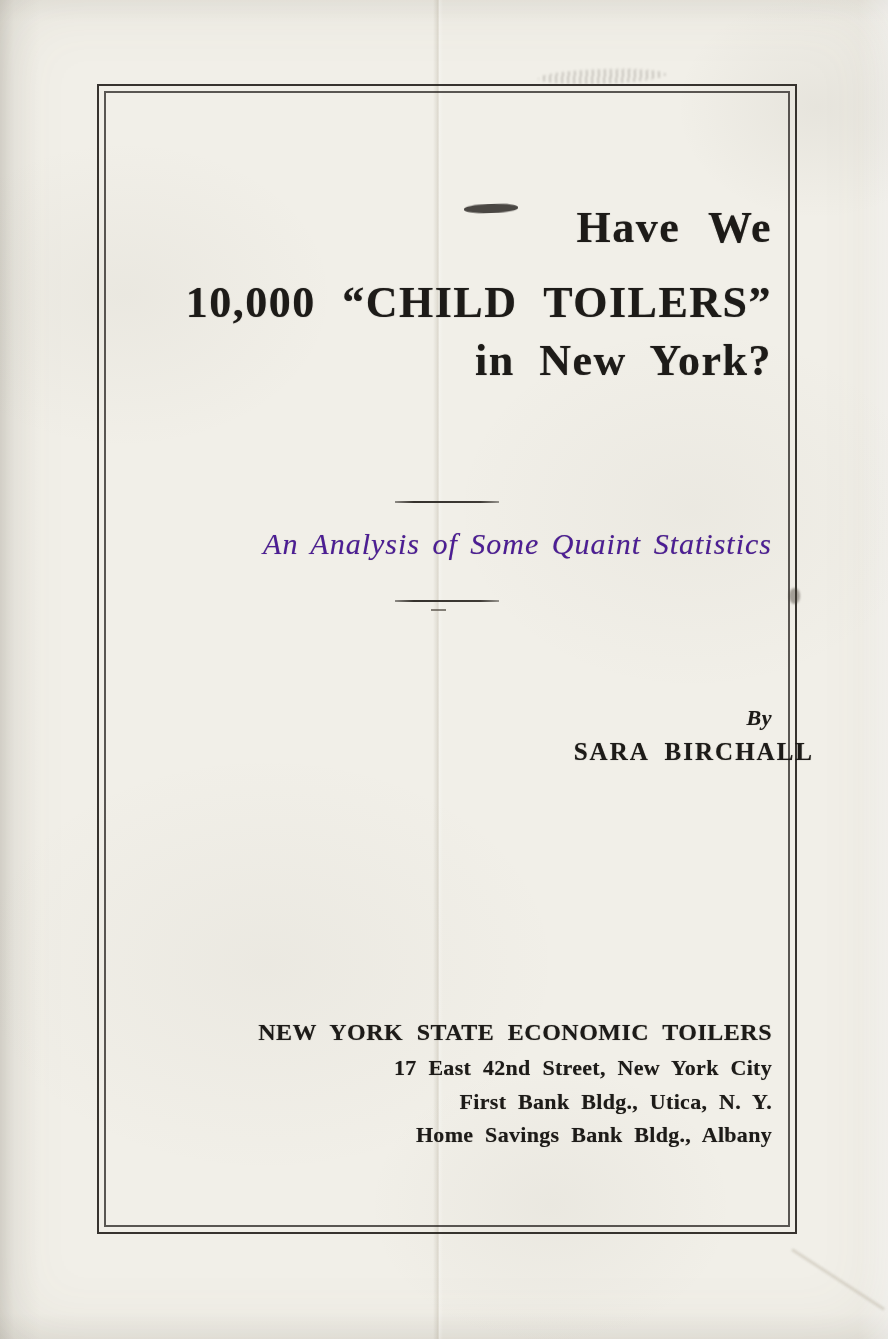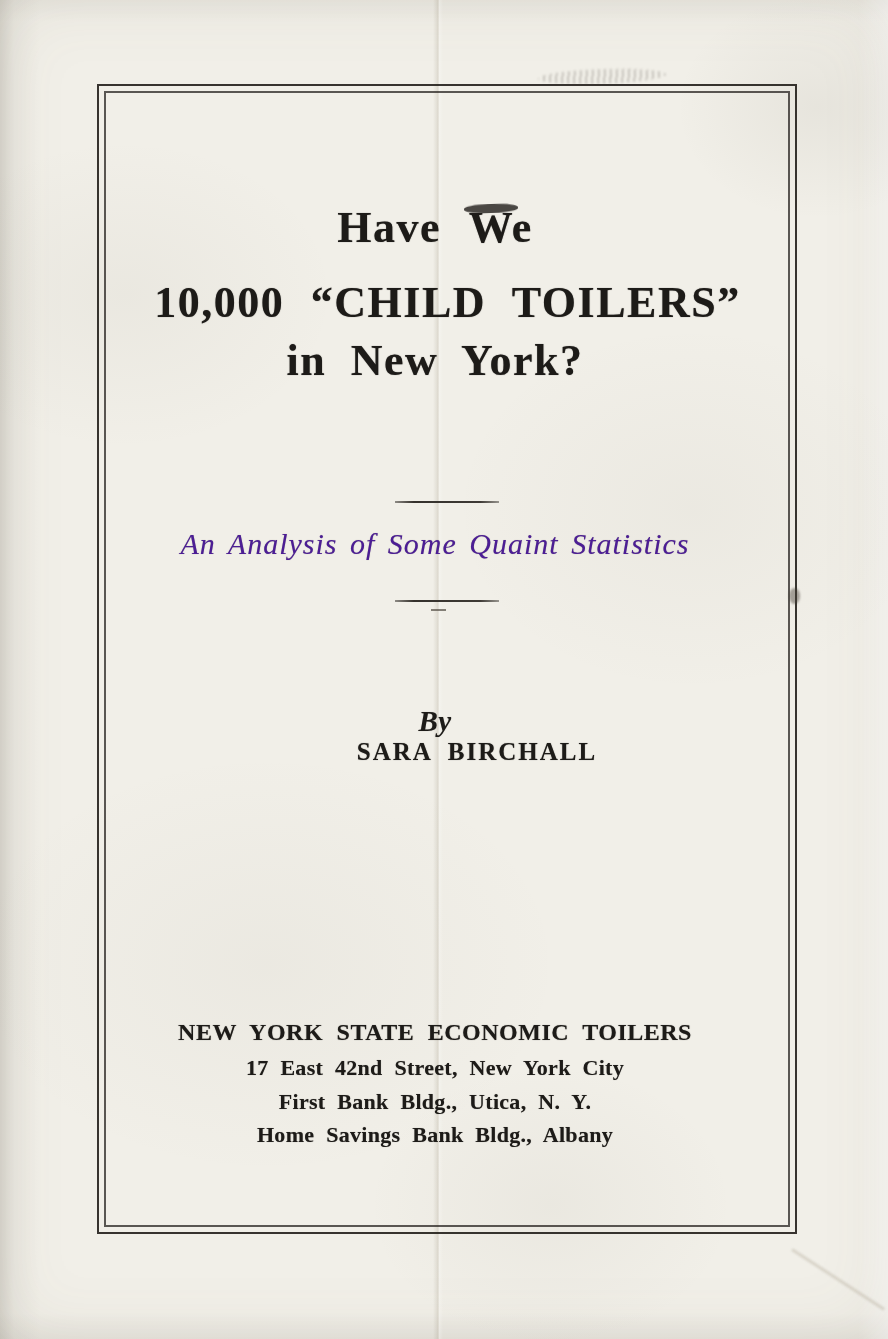--- a/index.html
+++ b/index.html
@@ -77,22 +77,22 @@
     transform: rotate(-2deg);
   }
   
   .border-blob {
     position: absolute; left: 789px; top: 588px; width: 11px; height: 16px;
     background: rgba(70,64,56,0.45);
     border-radius: 50%;
     filter: blur(1.2px);
   }
   .txt {
-    position: absolute; left: 106px; width: 658px;
-    text-align: center;
+    position: absolute; left: 114px; width: 658px;
+    text-align: right;
     color: var(--ink, #1d1b18);
     line-height: 1;
     white-space: nowrap;
   }
   .title-line {
     font-weight: bold;
     font-size: 44px;
     letter-spacing: 1.5px;
     word-spacing: 14px;
     text-shadow: 0 0 1px rgba(29,27,24,0.55);
@@ -117,21 +117,21 @@
   }
   .rule1 { top: 501px; }
   .rule2 { top: 600px; }
   .rule2-dash {
     position: absolute; left: 431px; top: 609px; width: 15px; height: 2px;
     background: rgba(70,64,56,0.65);
   }
   .by {
     top: 707px;
     font-style: italic;
-    font-size: 29px;
+    font-size: 22px;
     font-weight: bold;
     letter-spacing: 0.5px;
     text-shadow: 0 0 0.8px rgba(29,27,24,0.4);
   }
   .author {
     top: 739px;
     font-weight: bold;
     font-size: 25px;
     letter-spacing: 2px;
     word-spacing: 8px;

